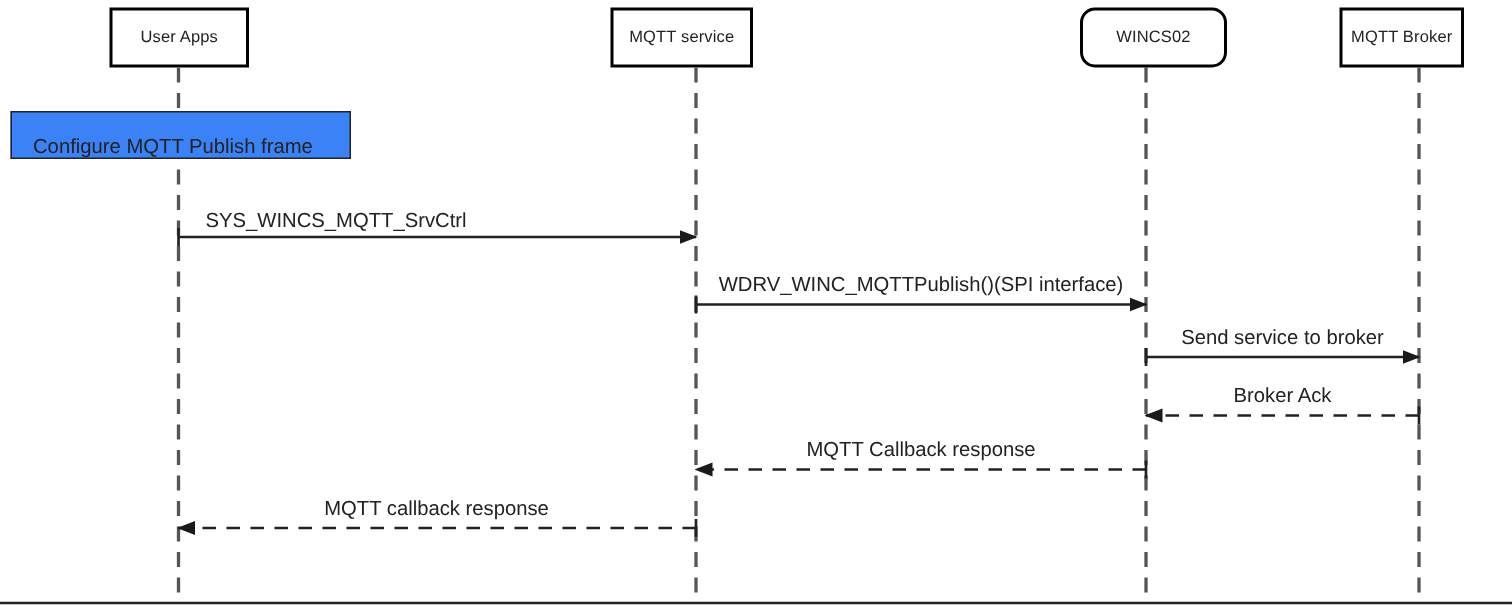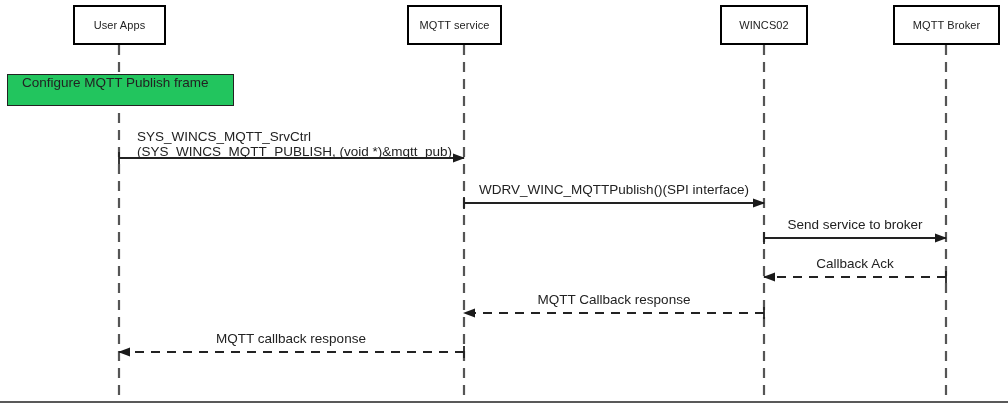--- a/index.html
+++ b/index.html
@@ -39,25 +39,25 @@
   .participant .participant-label {
     font-size: 11px;
     color: #222222;
     white-space: nowrap;
     letter-spacing: 0.1px;
   }
   
   .note-box {
     position: absolute;
     box-sizing: border-box;
-    background: #22c55e;
+    background: #3b82f6;
     border: 1.4px solid #222222;
     height: 32px;
     display: flex;
-    align-items: flex-start;
+    align-items: flex-end;
     padding-left: 14px;
   }
   .note-box .note-label {
     font-size: 13.5px;
     color: #222222;
     white-space: nowrap;
   }
   
   .msg-label {
     position: absolute;
@@ -107,45 +107,44 @@
       </g>
   </svg>
 
   <div id="participants-layer">
       <div class="participant" style="left: 73px; top: 5px; width: 93px; border-color: rgb(0, 0, 0);">
         <span class="participant-label">User Apps</span>
       </div>
       <div class="participant" style="left: 407px; top: 5px; width: 95px; border-color: rgb(0, 0, 0);">
         <span class="participant-label">MQTT service</span>
       </div>
-      <div class="participant" style="left: 720px; top: 5px; width: 88px; border-color: rgb(0, 0, 0);">
+      <div class="participant" style="left: 720px; top: 5px; width: 98px; border-color: rgb(0, 0, 0); border-radius: 10px;">
         <span class="participant-label">WINCS02</span>
       </div>
-      <div class="participant" style="left: 893px; top: 5px; width: 107px; border-color: rgb(0, 0, 0);">
+      <div class="participant" style="left: 893px; top: 5px; width: 83px; border-color: rgb(0, 0, 0);">
         <span class="participant-label">MQTT Broker</span>
       </div>
     </div>
   <div id="notes-layer">
       <div class="note-box" style="left: 7px; top: 74px; width: 227px; height: 32px;">
         <span class="note-label">Configure MQTT Publish frame</span>
       </div>
     </div>
   <div id="labels-layer">
-      <div class="msg-label" style="left: 137px; top: 129px;">
+      <div class="msg-label" style="left: 137px; top: 139px;">
         <div>SYS_WINCS_MQTT_SrvCtrl</div>
-        <div>(SYS_WINCS_MQTT_PUBLISH, (void *)&amp;mqtt_pub)</div>
       </div>
       <div class="msg-label center" style="left: 614px; top: 182px; text-align: right;">
         <div>WDRV_WINC_MQTTPublish()(SPI interface)</div>
       </div>
       <div class="msg-label center" style="left: 855px; top: 217px; text-align: center;">
         <div>Send service to broker</div>
       </div>
       <div class="msg-label center" style="left: 855px; top: 256px; text-align: center;">
-        <div>Callback Ack</div>
+        <div>Broker Ack</div>
       </div>
       <div class="msg-label center" style="left: 614px; top: 292px; text-align: center;">
         <div>MQTT Callback response</div>
       </div>
       <div class="msg-label center" style="left: 291px; top: 331px; text-align: center;">
         <div>MQTT callback response</div>
       </div>
     </div>
 
 </div>

